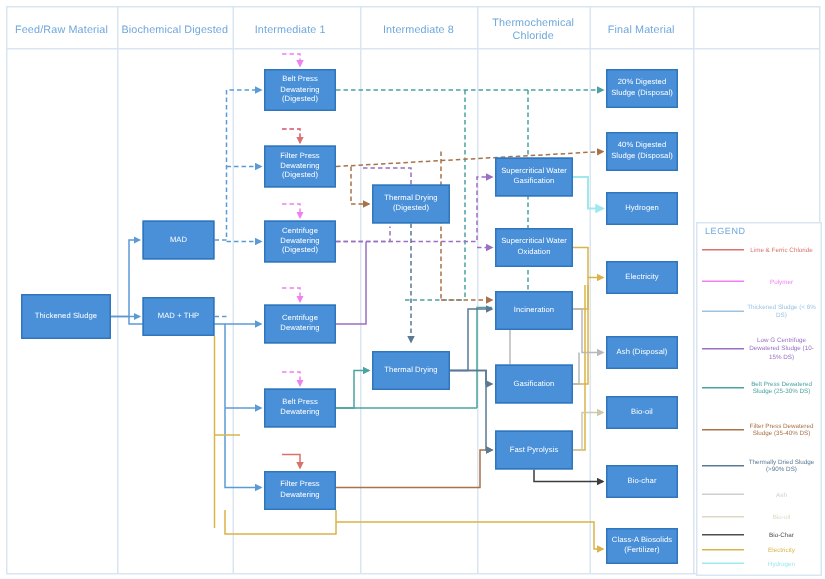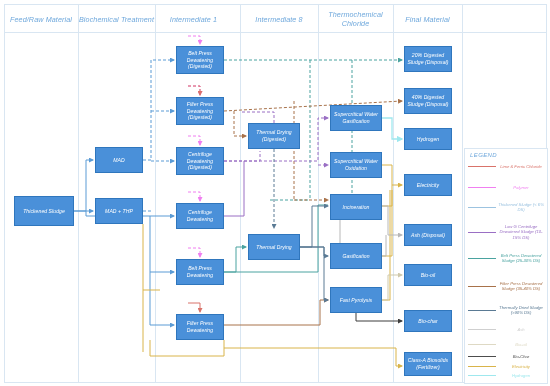--- a/index.html
+++ b/index.html
@@ -1,18 +1,18 @@
 <!DOCTYPE html>
 <html><head>
 <meta charset="utf-8">
 <style>
   html,body{margin:0;padding:0;background:#fff;}
   body{width:550px;height:386px;overflow:hidden;
        font-family:"Liberation Sans","DejaVu Sans",sans-serif;}
-  #canvas{position:relative;width:550px;height:386px;background:#ffffff;font-style:italic;}
+  #canvas{position:relative;width:550px;height:386px;background:#ffffff;}
 
   
   .lane-line{position:absolute;top:4px;width:1px;background:#d9e6f2;}
   .hdr-rule{position:absolute;left:4px;width:542px;height:1px;background:#d9e6f2;}
   .lane-hdr{position:absolute;top:6px;height:26px;display:flex;align-items:center;
             justify-content:center;text-align:center;color:#6fa8dc;font-size:7.2px;
             line-height:1.25;letter-spacing:.1px;}
 
   
   .node{position:absolute;background:#4a90d9;border:1px solid #2f76bd;color:#ffffff;
@@ -36,21 +36,21 @@
 
 <div id="canvas">
 
   <div class="hdr-rule" style="top:4px"></div>
   <div class="hdr-rule" style="top:32px"></div>
   <div class="hdr-rule" style="top:382px"></div>
 
   <div id="lanes">
       <div class="lane-hdr" style="left: 4px; width: 74px;">Feed/Raw Material</div>
       <div class="lane-line" style="left: 4px; height: 378px;"></div>
-      <div class="lane-hdr" style="left: 78px; width: 77px;">Biochemical Treatment</div>
+      <div class="lane-hdr" style="left: 78px; width: 77px;">Biochemical Digested</div>
       <div class="lane-line" style="left: 78px; height: 378px;"></div>
       <div class="lane-hdr" style="left: 151px; width: 85px;">Intermediate 1</div>
       <div class="lane-line" style="left: 155px; height: 378px;"></div>
       <div class="lane-hdr" style="left: 240px; width: 78px;">Intermediate 8</div>
       <div class="lane-line" style="left: 240px; height: 378px;"></div>
       <div class="lane-hdr" style="left: 318px; width: 75px;">Thermochemical Chloride</div>
       <div class="lane-line" style="left: 318px; height: 378px;"></div>
       <div class="lane-hdr" style="left: 393px; width: 69px;">Final Material</div>
       <div class="lane-line" style="left: 393px; height: 378px;"></div>
       <div class="lane-hdr" style="left: 462px; width: 84px;"></div>

